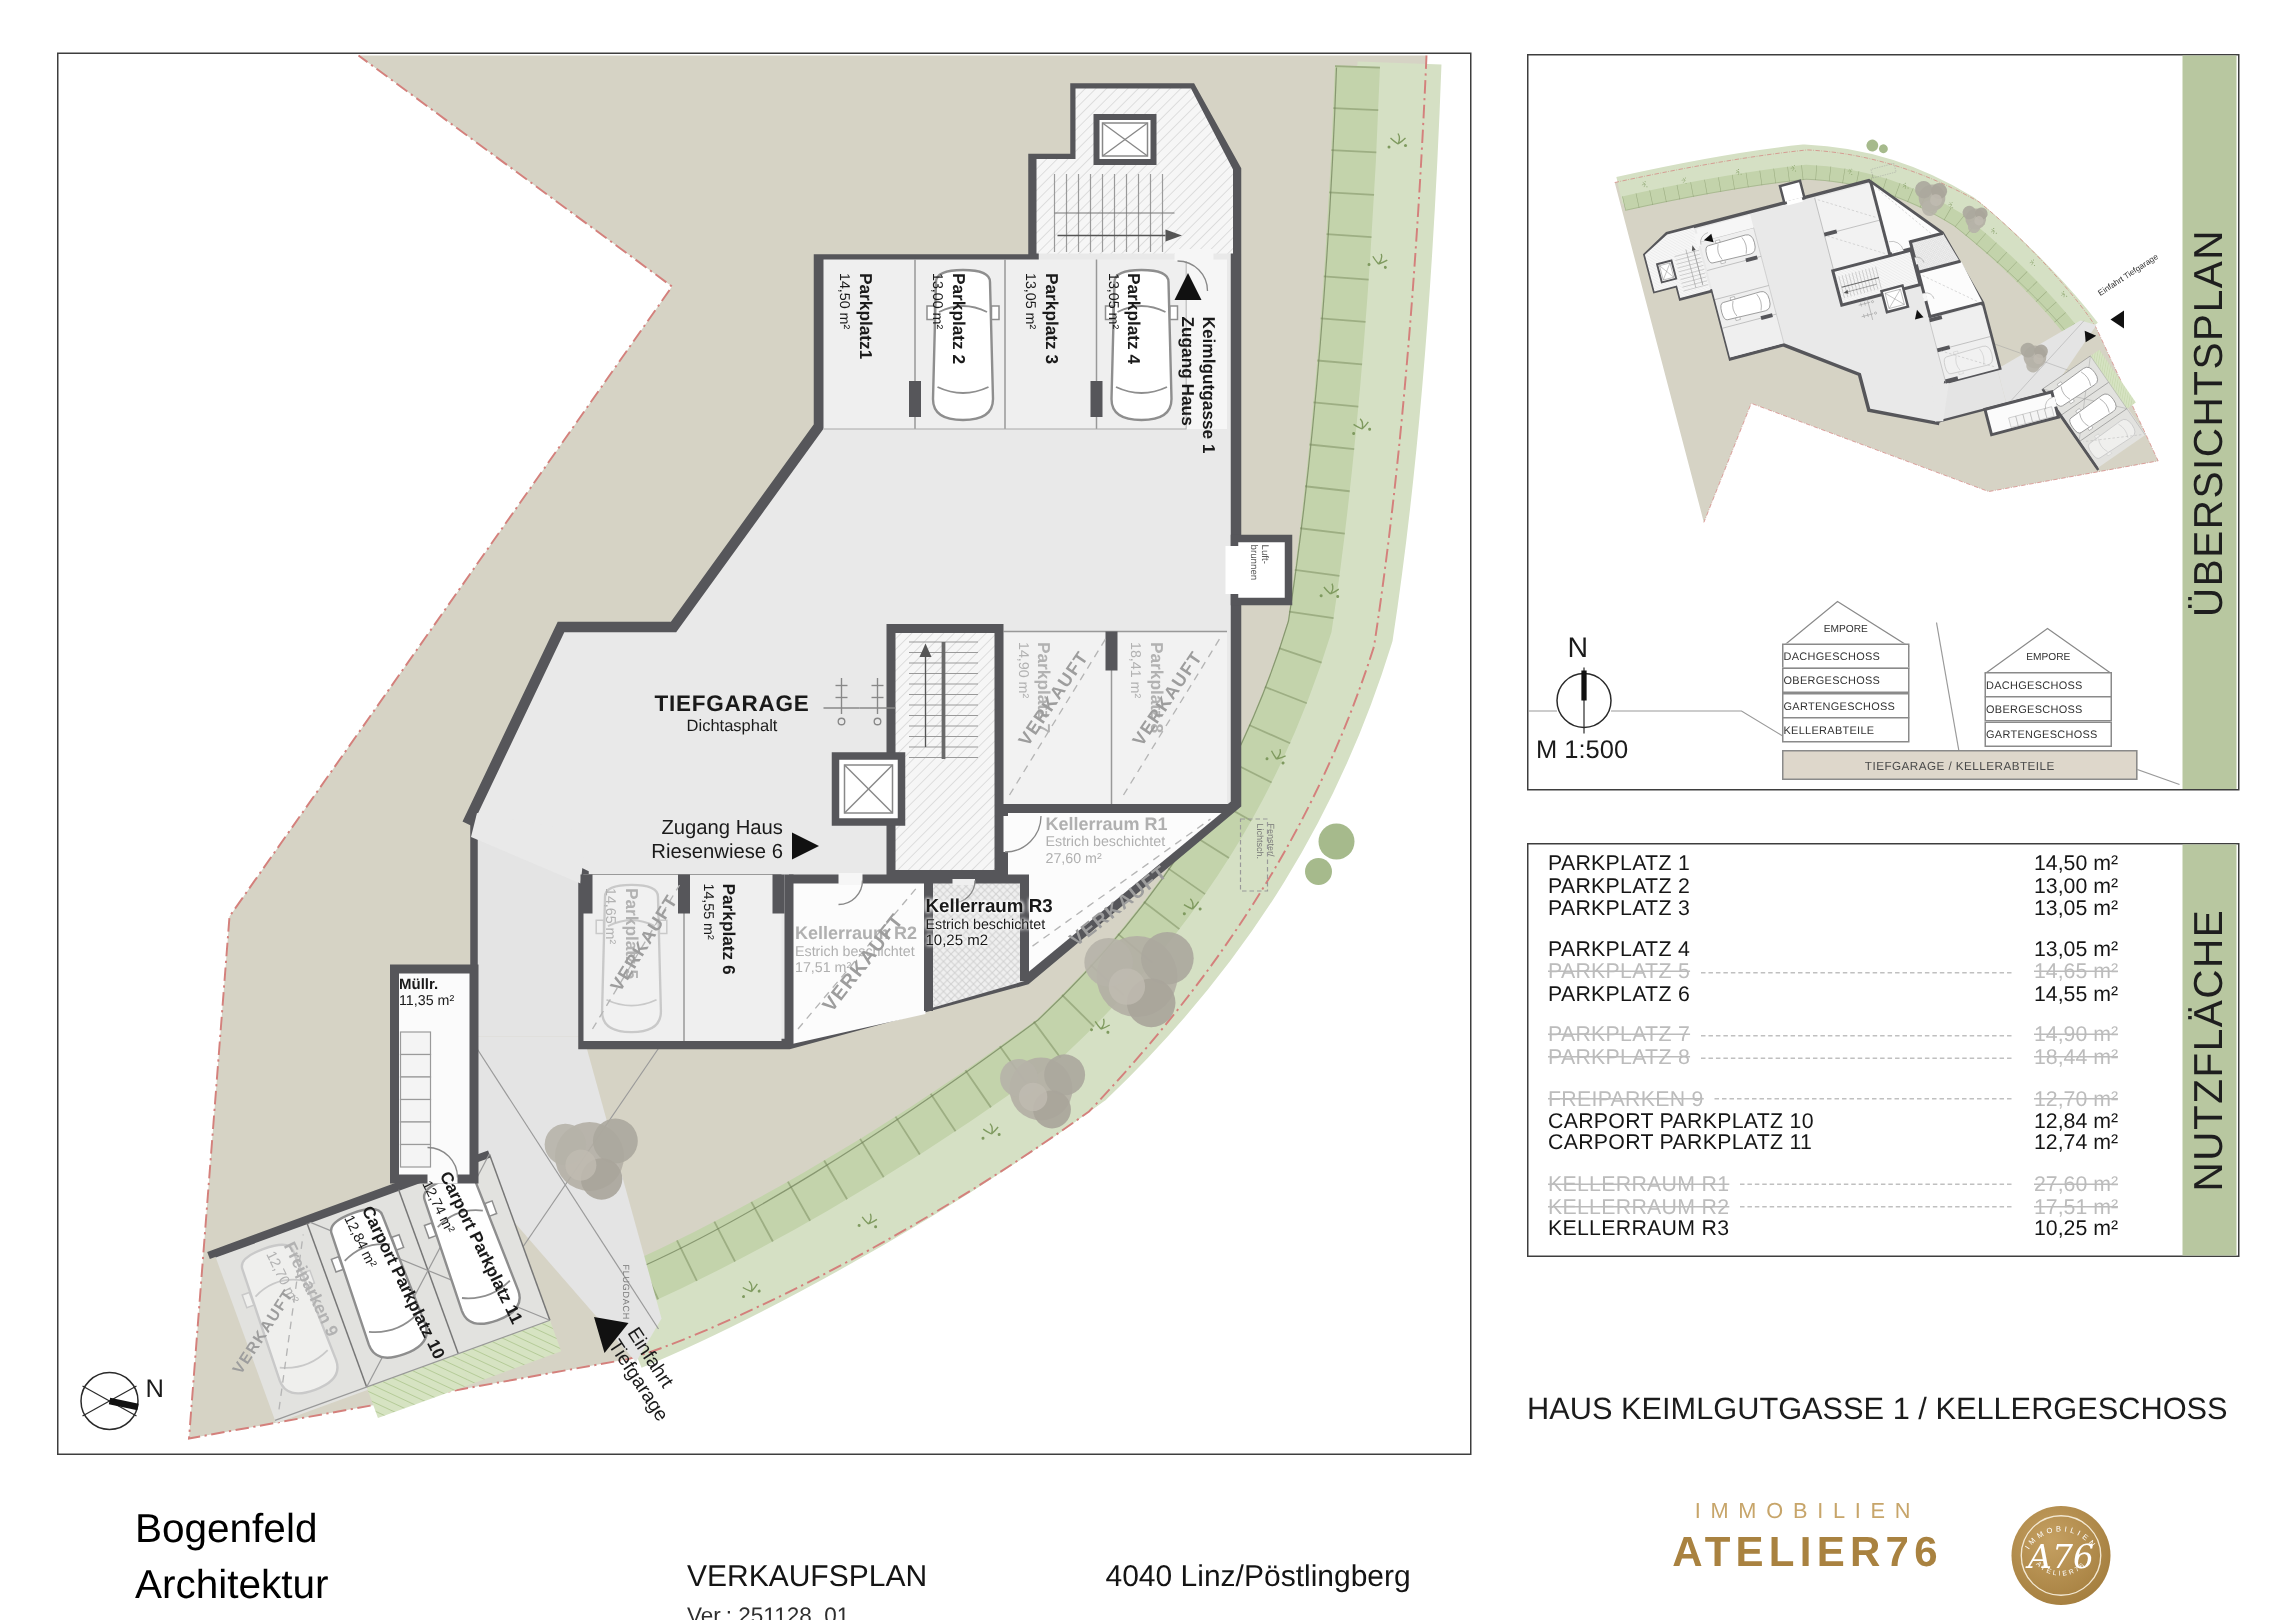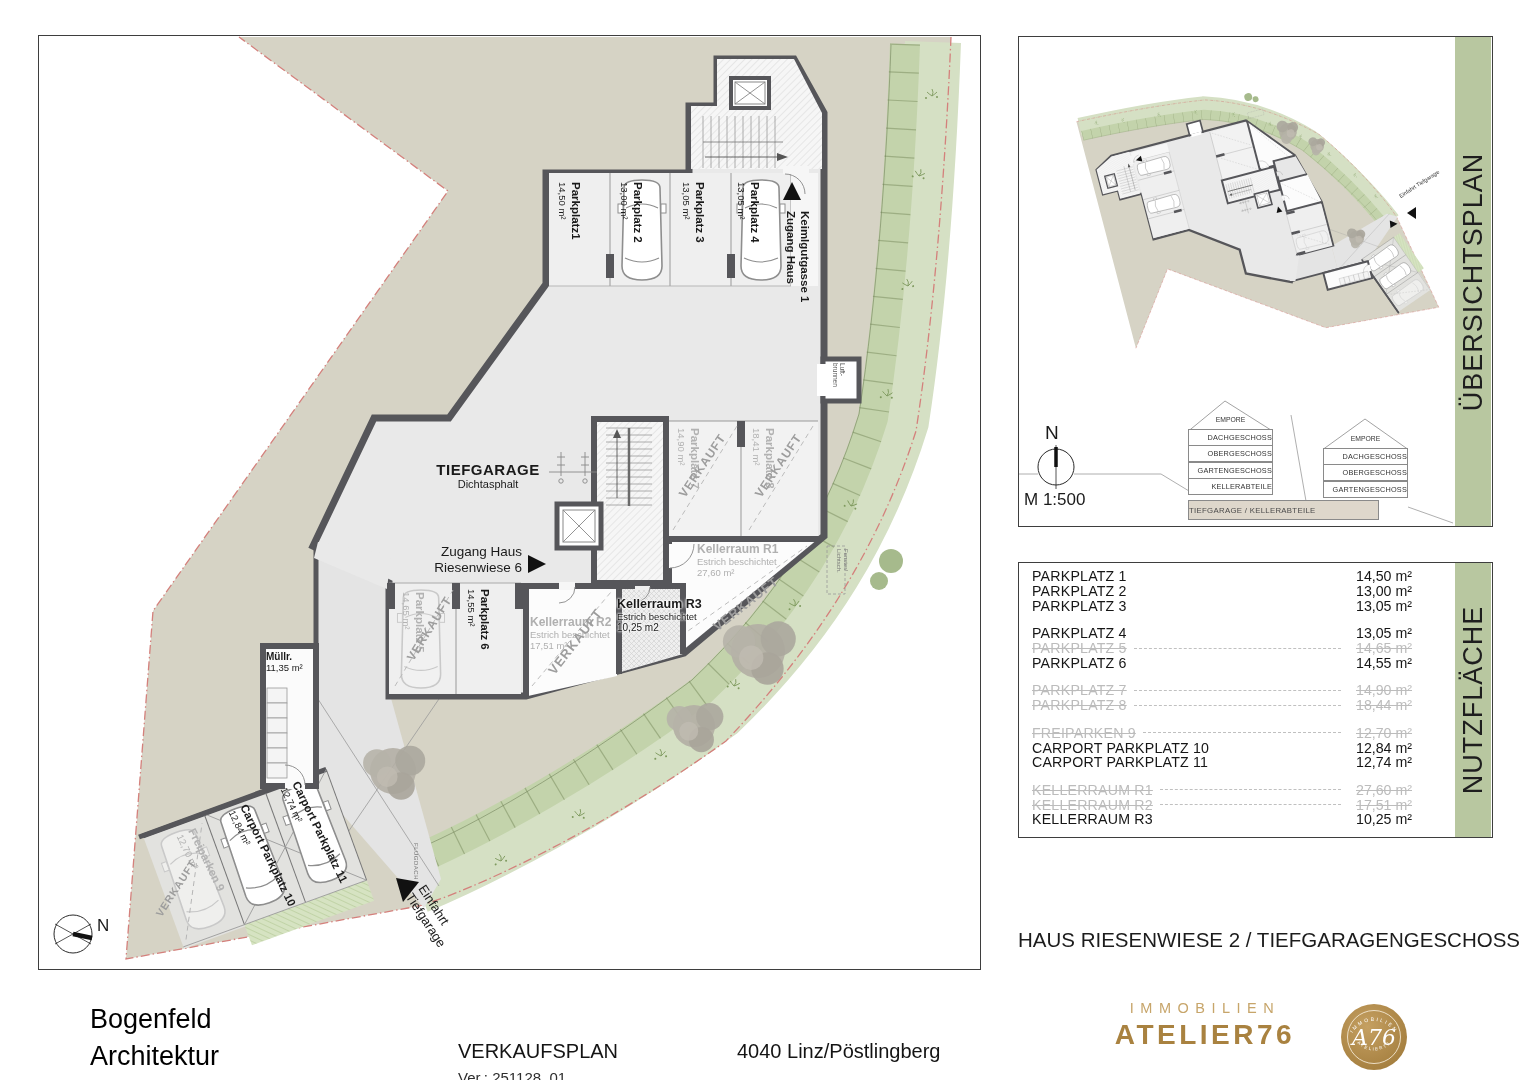--- a/index.html
+++ b/index.html
@@ -23,26 +23,26 @@
   .nrow.gap{margin-top:13px;}
   .nl{flex:none;letter-spacing:.2px;}
   .nd{flex:1;margin:0 7px;}
   .nv{flex:none;min-width:64px;text-align:right;}
   .nrow.sold{color:#bcbcbc;}
   .nrow.sold .nl,.nrow.sold .nv{text-decoration:line-through;}
   .nrow.sold .nd{border-top:1.6px dashed #c0c0c0;height:0;}
   
   .floors{position:absolute;}
   .floor{width:85px;height:17px;box-sizing:border-box;border:0.8px solid #8a8a8a;
-      background:#fff;font-size:7.3px;color:#333;text-align:right;line-height:16px;
+      background:#fff;font-size:7.3px;color:#333;text-align:left;line-height:16px;
       letter-spacing:.2px;margin-top:-0.8px;}
   .gable-lbl{position:absolute;width:85px;text-align:center;font-size:6.8px;color:#333;}
-  .basebar{position:absolute;left:1188px;top:500px;width:191px;height:20px;box-sizing:border-box;
+  .basebar{position:absolute;left:1188px;top:500px;width:237px;height:20px;box-sizing:border-box;
       border:0.8px solid #8a8a8a;background:#ded7cb;font-size:7.8px;color:#4a4a4a;
-      line-height:19px;letter-spacing:.3px;}
+      text-align:center;line-height:19px;letter-spacing:.3px;}
   
   .tblock{position:absolute;left:1018px;top:926px;font-size:20.5px;line-height:27px;color:#1c1c1c;}
   .arch{position:absolute;left:90px;top:1001px;font-size:27px;line-height:37px;color:#000000;}
   .doc{position:absolute;left:458px;top:1040px;color:#141414;}
   .doc .t1{font-size:20px;}
   .doc .t2{font-size:15px;margin-top:6px;color:#2e2e2e;}
   .loc{position:absolute;left:737px;top:1040px;font-size:20px;color:#141414;}
   .brand{position:absolute;left:1092px;top:1000px;width:226px;text-align:center;}
   .brand .b1{font-size:14.5px;letter-spacing:6.5px;color:#c7a56a;}
   .brand .b2{font-size:28px;font-weight:bold;letter-spacing:3.5px;color:#a98240;margin-top:3px;}
@@ -526,21 +526,21 @@
         <span class="nv">17,51 m²</span>
       </div>
       <div class="nrow">
         <span class="nl">KELLERRAUM R3</span>
         <span class="nd"></span>
         <span class="nv">10,25 m²</span>
       </div>
     </div>
 
   <div class="tblock">
-    <div>HAUS RIESENWIESE 2 / TIEFGARAGENGESCHOSS</div>
+    <div>HAUS KEIMLGUTGASSE 1 / KELLERGESCHOSS</div>
   </div>
 
   <div class="arch">
     <div>Bogenfeld</div>
     <div>Architektur</div>
   </div>
   <div class="doc">
     <div class="t1">VERKAUFSPLAN</div>
     <div class="t2">Ver.: 251128_01</div>
   </div>

